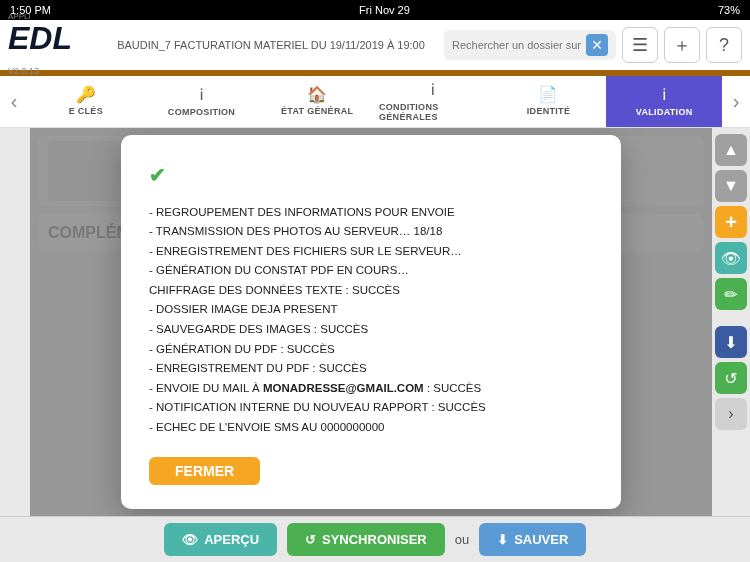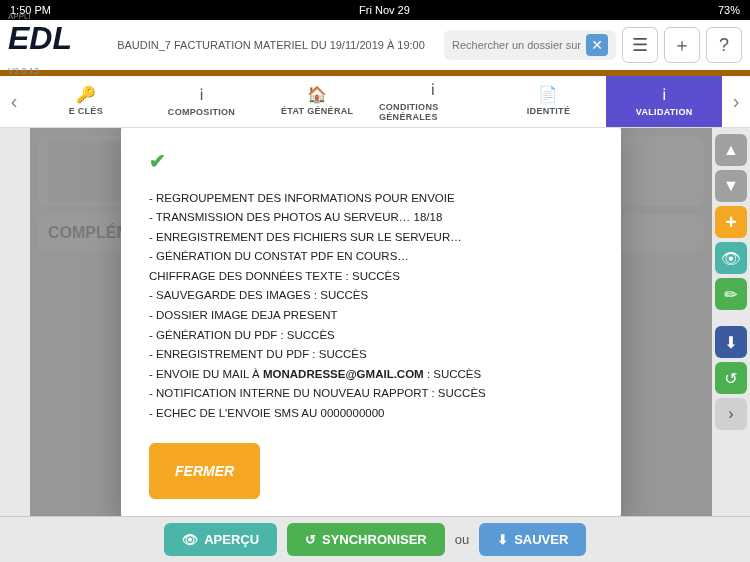--- a/index.html
+++ b/index.html
@@ -287,26 +287,25 @@
     }
     .modal-footer {
       display: flex;
       justify-content: flex-start;
     }
     .fermer-btn {
       background: #f5a623;
       color: #fff;
       border: none;
       border-radius: 6px;
-      padding: 20px 26px;
+      padding: 6px 26px;
       font-size: 14px;
       font-weight: 700;
       cursor: pointer;
       text-transform: uppercase;
-      font-style: italic;
     }
 
     
     .bottom-bar {
       background: #e8e8e8;
       display: flex;
       align-items: center;
       justify-content: center;
       height: 46px;
       gap: 10px;
@@ -410,22 +409,22 @@
       <div class="modal">
         <div class="modal-title">
           <span class="checkmark">✔</span>
         </div>
         <div class="modal-body">
           <div>- REGROUPEMENT DES INFORMATIONS POUR ENVOIE</div>
           <div>- TRANSMISSION DES PHOTOS AU SERVEUR… 18/18</div>
           <div>- ENREGISTREMENT DES FICHIERS SUR LE SERVEUR…</div>
           <div>- GÉNÉRATION DU CONSTAT PDF EN COURS…</div>
           <div>CHIFFRAGE DES DONNÉES TEXTE : SUCCÈS</div>
+          <div>- DOSSIER IMAGE DEJA PRESENT</div>
           <div>- SAUVEGARDE DES IMAGES : SUCCÈS</div>
-          <div>- DOSSIER IMAGE DEJA PRESENT</div>
           <div>- GÉNÉRATION DU PDF : SUCCÈS</div>
           <div>- ENREGISTREMENT DU PDF : SUCCÈS</div>
           <div>- ENVOIE DU MAIL À <span class="bold">MONADRESSE@GMAIL.COM</span> : SUCCÈS</div>
           <div>- NOTIFICATION INTERNE DU NOUVEAU RAPPORT : SUCCÈS</div>
           <div>- ECHEC DE L'ENVOIE SMS AU 0000000000</div>
         </div>
         <div class="modal-footer">
           <button class="fermer-btn">FERMER</button>
         </div>
       </div>

